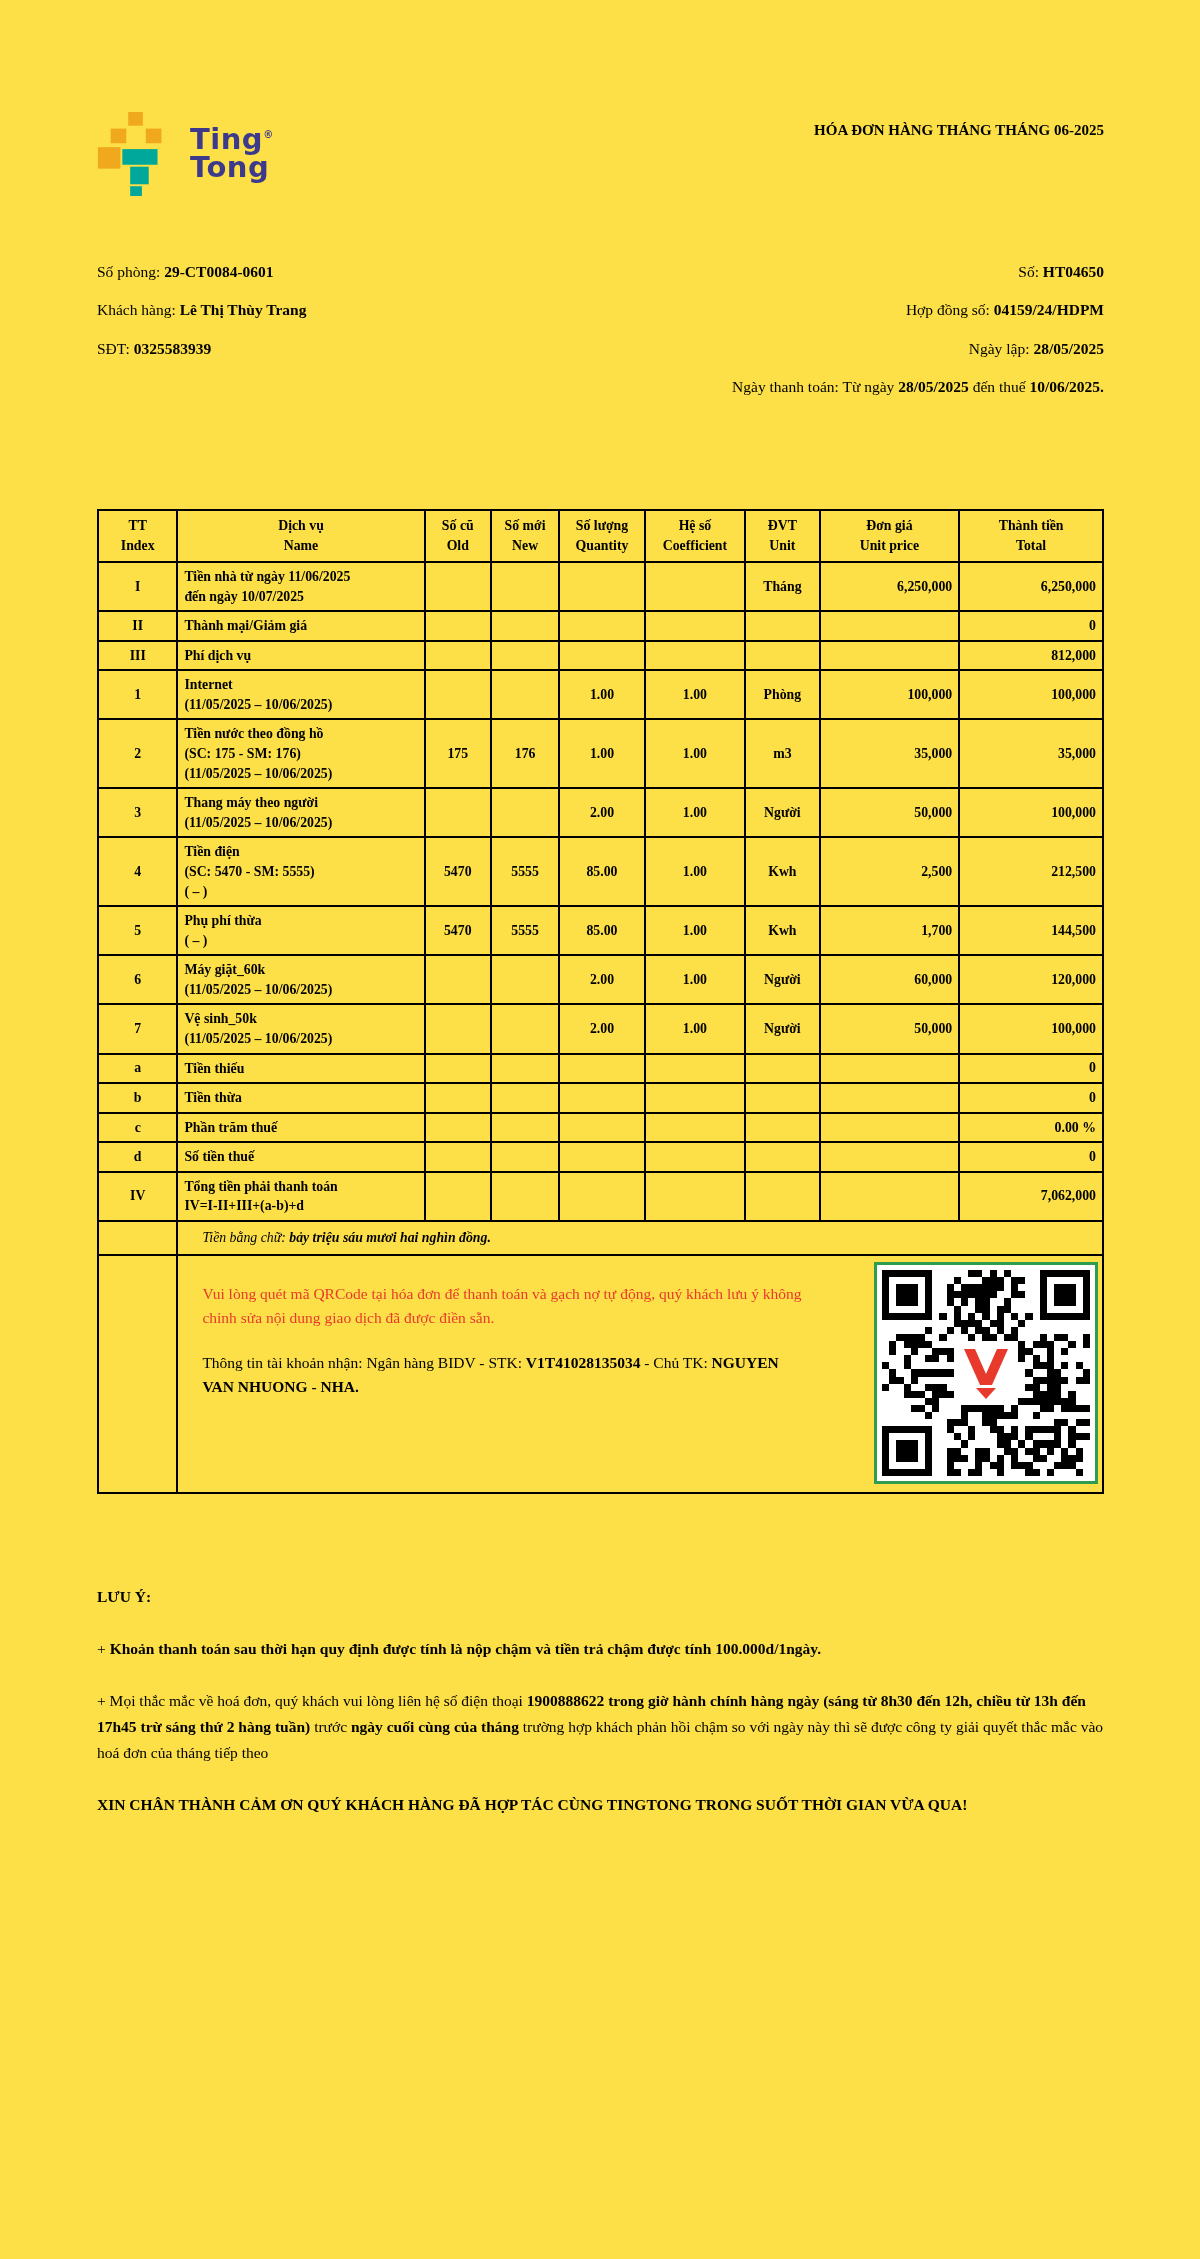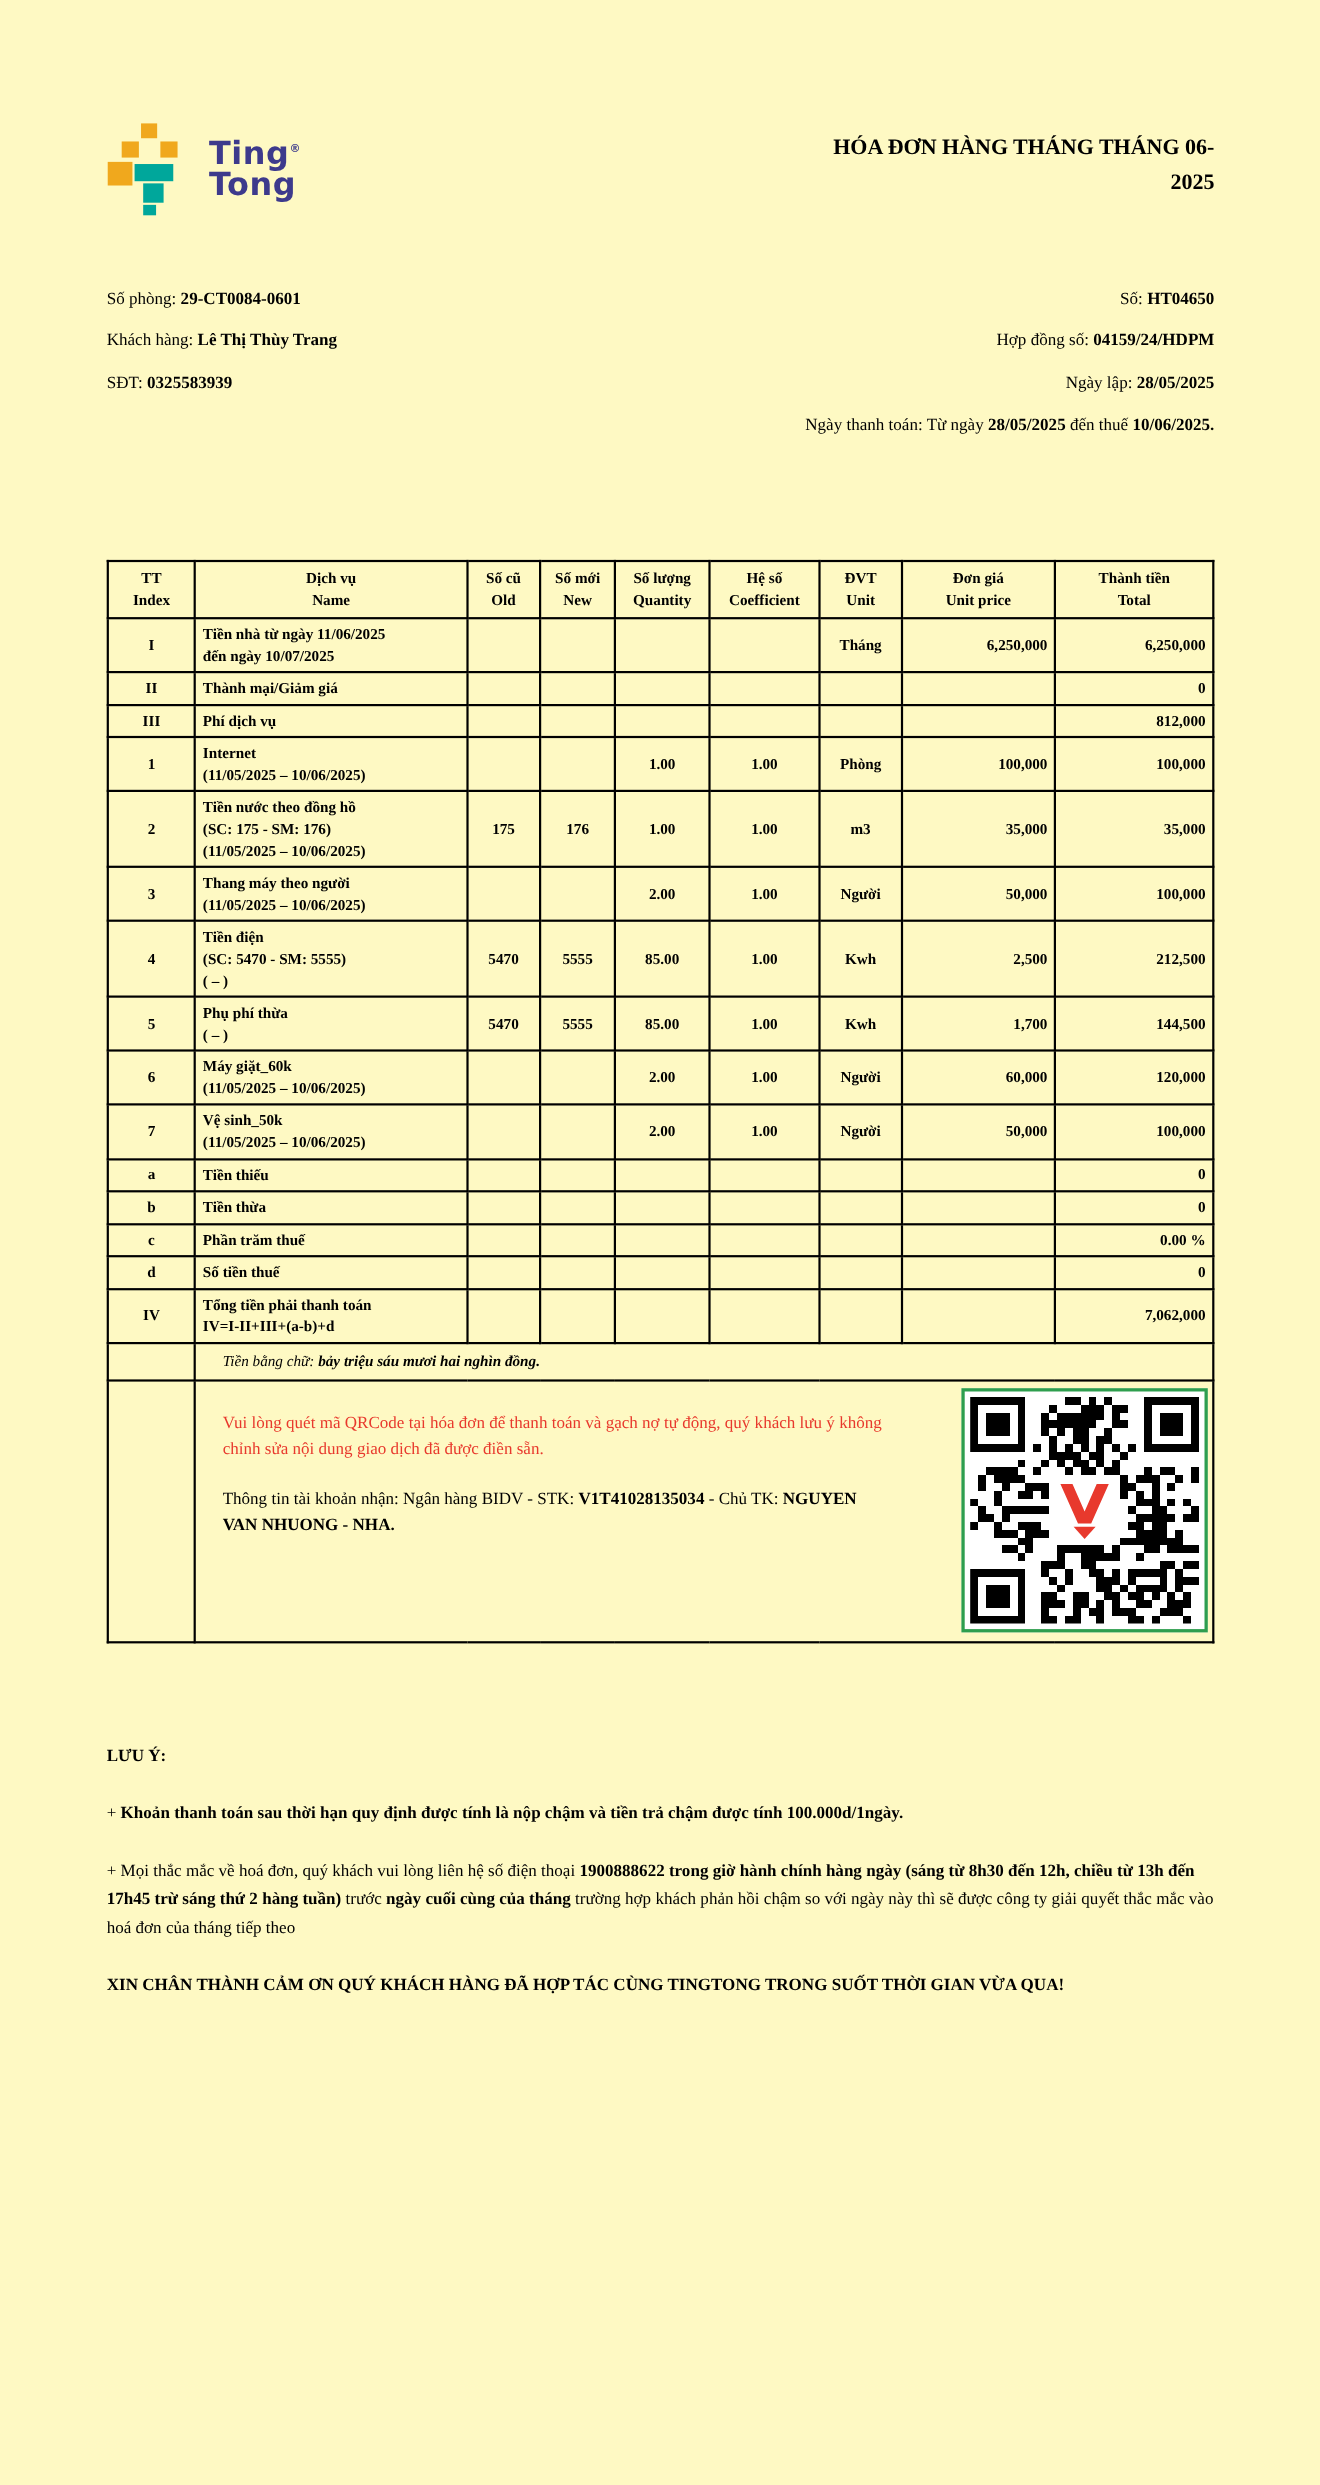--- a/index.html
+++ b/index.html
@@ -1,28 +1,28 @@
 <!DOCTYPE html>
 <html lang="vi"><head>
 <meta charset="utf-8">
 <style>
   html,body{margin:0;padding:0;background:#fff;}
   .sheet{
-    width:1200px;height:2259px;background:#fef9c3;overflow:hidden;
+    width:1200px;height:2259px;background:#fde047;overflow:hidden;
     font-family:"Liberation Serif",serif;color:#000;box-sizing:border-box;
     padding:112px 96px 0 97px;position:relative;
   }
   
   .hdr{display:flex;justify-content:space-between;align-items:flex-start;}
   .logo{display:flex;align-items:center;gap:13px;}
   .logo-icon{width:80px;height:84px;flex:0 0 auto;}
   .logo-text{font-family:"DejaVu Sans",sans-serif;font-weight:bold;font-size:29px;
              line-height:.95;color:#3d3a8c;letter-spacing:.5px;}
   .logo-text sup{font-size:10px;}
-  .title{width:378px;text-align:right;font-weight:bold;font-size:20px;line-height:1.6;margin-top:6px;}
+  .title{width:378px;text-align:right;font-weight:bold;font-size:15px;line-height:1.6;margin-top:6px;}
   
   .info{display:flex;justify-content:space-between;margin-top:64px;font-size:15.5px;}
   .info-left{width:455px;}
   .info-right{width:430px;text-align:right;}
   .info-line{line-height:1.5;margin-bottom:15px;}
   
   table.charges{width:100%;border-collapse:collapse;table-layout:fixed;margin-top:96px;
                 font-size:13.8px;font-weight:bold;}
   table.charges th,table.charges td{border:2px solid #000;padding:4px 6px;vertical-align:middle;}
   table.charges th{text-align:center;white-space:pre-line;line-height:1.45;padding:5px 2px;}

